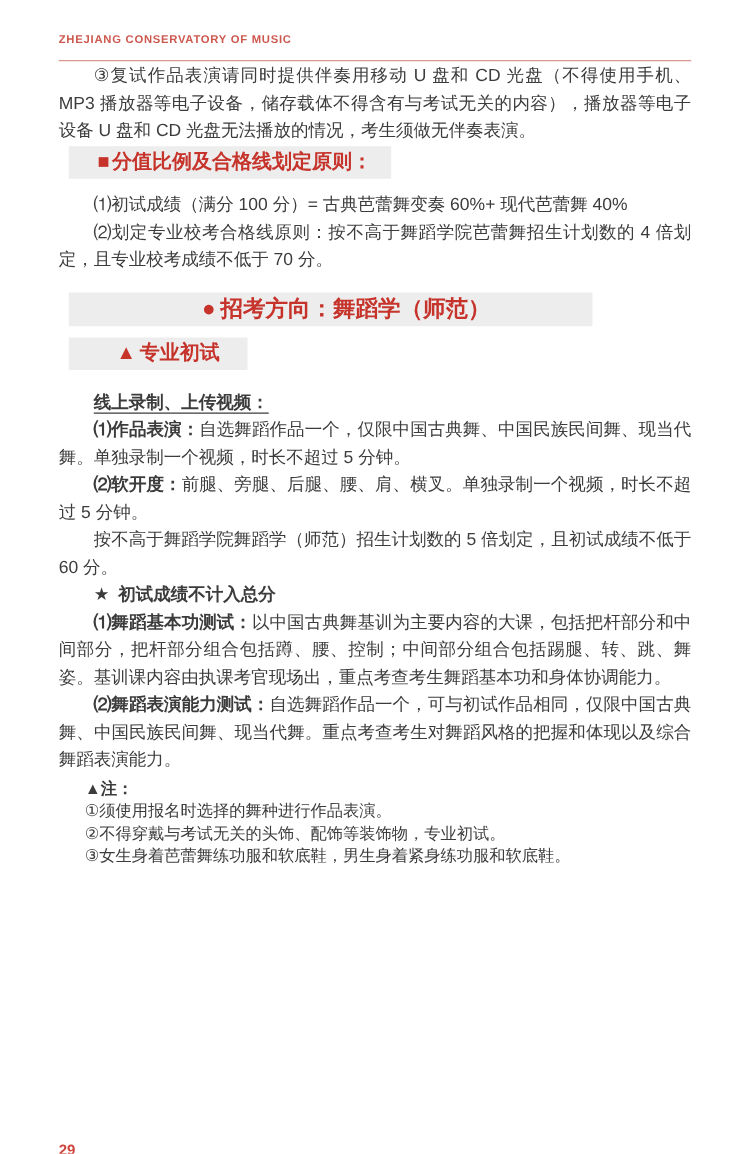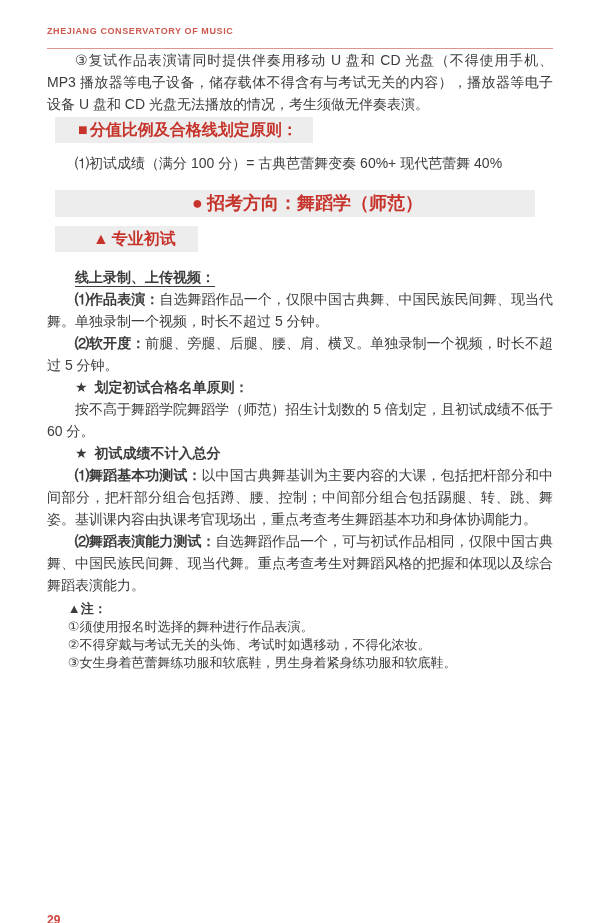--- a/index.html
+++ b/index.html
@@ -59,21 +59,21 @@
     font-size: 16px;
     line-height: 18px;
     padding: 4px 15px 4px 23px;
     margin-top: 2px;
     margin-bottom: 9px;
   }
   .band .marker { margin-right: 2px; }
   .band-main {
     font-size: 18px;
     line-height: 19px;
-    width: 480px;
+    width: 419px;
     padding: 4px 0 4px 25px;
     margin-top: 16px;
     margin-bottom: 0;
   }
   .band-main .marker { margin-right: 4px; }
   .band-tri {
     padding: 4px 22px 4px 38px;
     margin-top: 9px;
     margin-bottom: 14px;
   }
@@ -116,50 +116,50 @@
   </header>
 
   <main class="content">
 
     <p class="body first-para">③复试作品表演请同时提供伴奏用移动 U 盘和 CD 光盘（不得使用手机、MP3 播放器等电子设备，储存载体不得含有与考试无关的内容），播放器等电子设备 U 盘和 CD 光盘无法播放的情况，考生须做无伴奏表演。</p>
 
     <div class="band band-sub">
       <span class="marker">■</span><span>分值比例及合格线划定原则：</span>
     </div>
     <p class="body">⑴初试成绩（满分 100 分）= 古典芭蕾舞变奏 60%+ 现代芭蕾舞 40%</p>
+    <p class="body">⑵划定专业校考合格线原则：按不高于舞蹈学院芭蕾舞招生计划数的 4 倍划定，且专业校考成绩不低于 70 分。</p>
 
     <div class="band band-main">
       <span class="marker">●</span><span>招考方向：舞蹈学（师范）</span>
     </div>
 
     <div class="band band-sub band-tri">
       <span class="marker">▲</span><span>专业初试</span>
     </div>
 
     <p class="body subtitle"><span class="u">线上录制、上传视频：</span></p>
 
     <p class="body"><span class="bold">⑴作品表演：</span><span>自选舞蹈作品一个，仅限中国古典舞、中国民族民间舞、现当代舞。单独录制一个视频，时长不超过 5 分钟。</span></p>
 
     <p class="body"><span class="bold">⑵软开度：</span><span>前腿、旁腿、后腿、腰、肩、横叉。单独录制一个视频，时长不超过 5 分钟。</span></p>
 
-    <p class="body bold"><span class="star">★</span><span>划定初试合格名单原则：</span></p>
 
     <p class="body">按不高于舞蹈学院舞蹈学（师范）招生计划数的 5 倍划定，且初试成绩不低于 60 分。</p>
 
     <p class="body bold"><span class="star">★</span><span>初试成绩不计入总分</span></p>
 
 
     <p class="body"><span class="bold">⑴舞蹈基本功测试：</span><span>以中国古典舞基训为主要内容的大课，包括把杆部分和中间部分，把杆部分组合包括蹲、腰、控制；中间部分组合包括踢腿、转、跳、舞姿。基训课内容由执课考官现场出，重点考查考生舞蹈基本功和身体协调能力。</span></p>
 
     <p class="body"><span class="bold">⑵舞蹈表演能力测试：</span><span>自选舞蹈作品一个，可与初试作品相同，仅限中国古典舞、中国民族民间舞、现当代舞。重点考查考生对舞蹈风格的把握和体现以及综合舞蹈表演能力。</span></p>
 
     <section class="notes">
       <p class="body note-title"><span>▲</span><span>注：</span></p>
       <p class="body">①须使用报名时选择的舞种进行作品表演。</p>
-      <p class="body">②不得穿戴与考试无关的头饰、考试时如遇移动，不得化浓妆。</p>
+      <p class="body">②不得穿戴与考试无关的头饰、配饰等装饰物，专业初试。</p>
       <p class="body">③女生身着芭蕾舞练功服和软底鞋，男生身着紧身练功服和软底鞋。</p>
     </section>
 
   </main>
 
   <div class="page-number">29</div>
 
 </div>
 
 </body></html>

